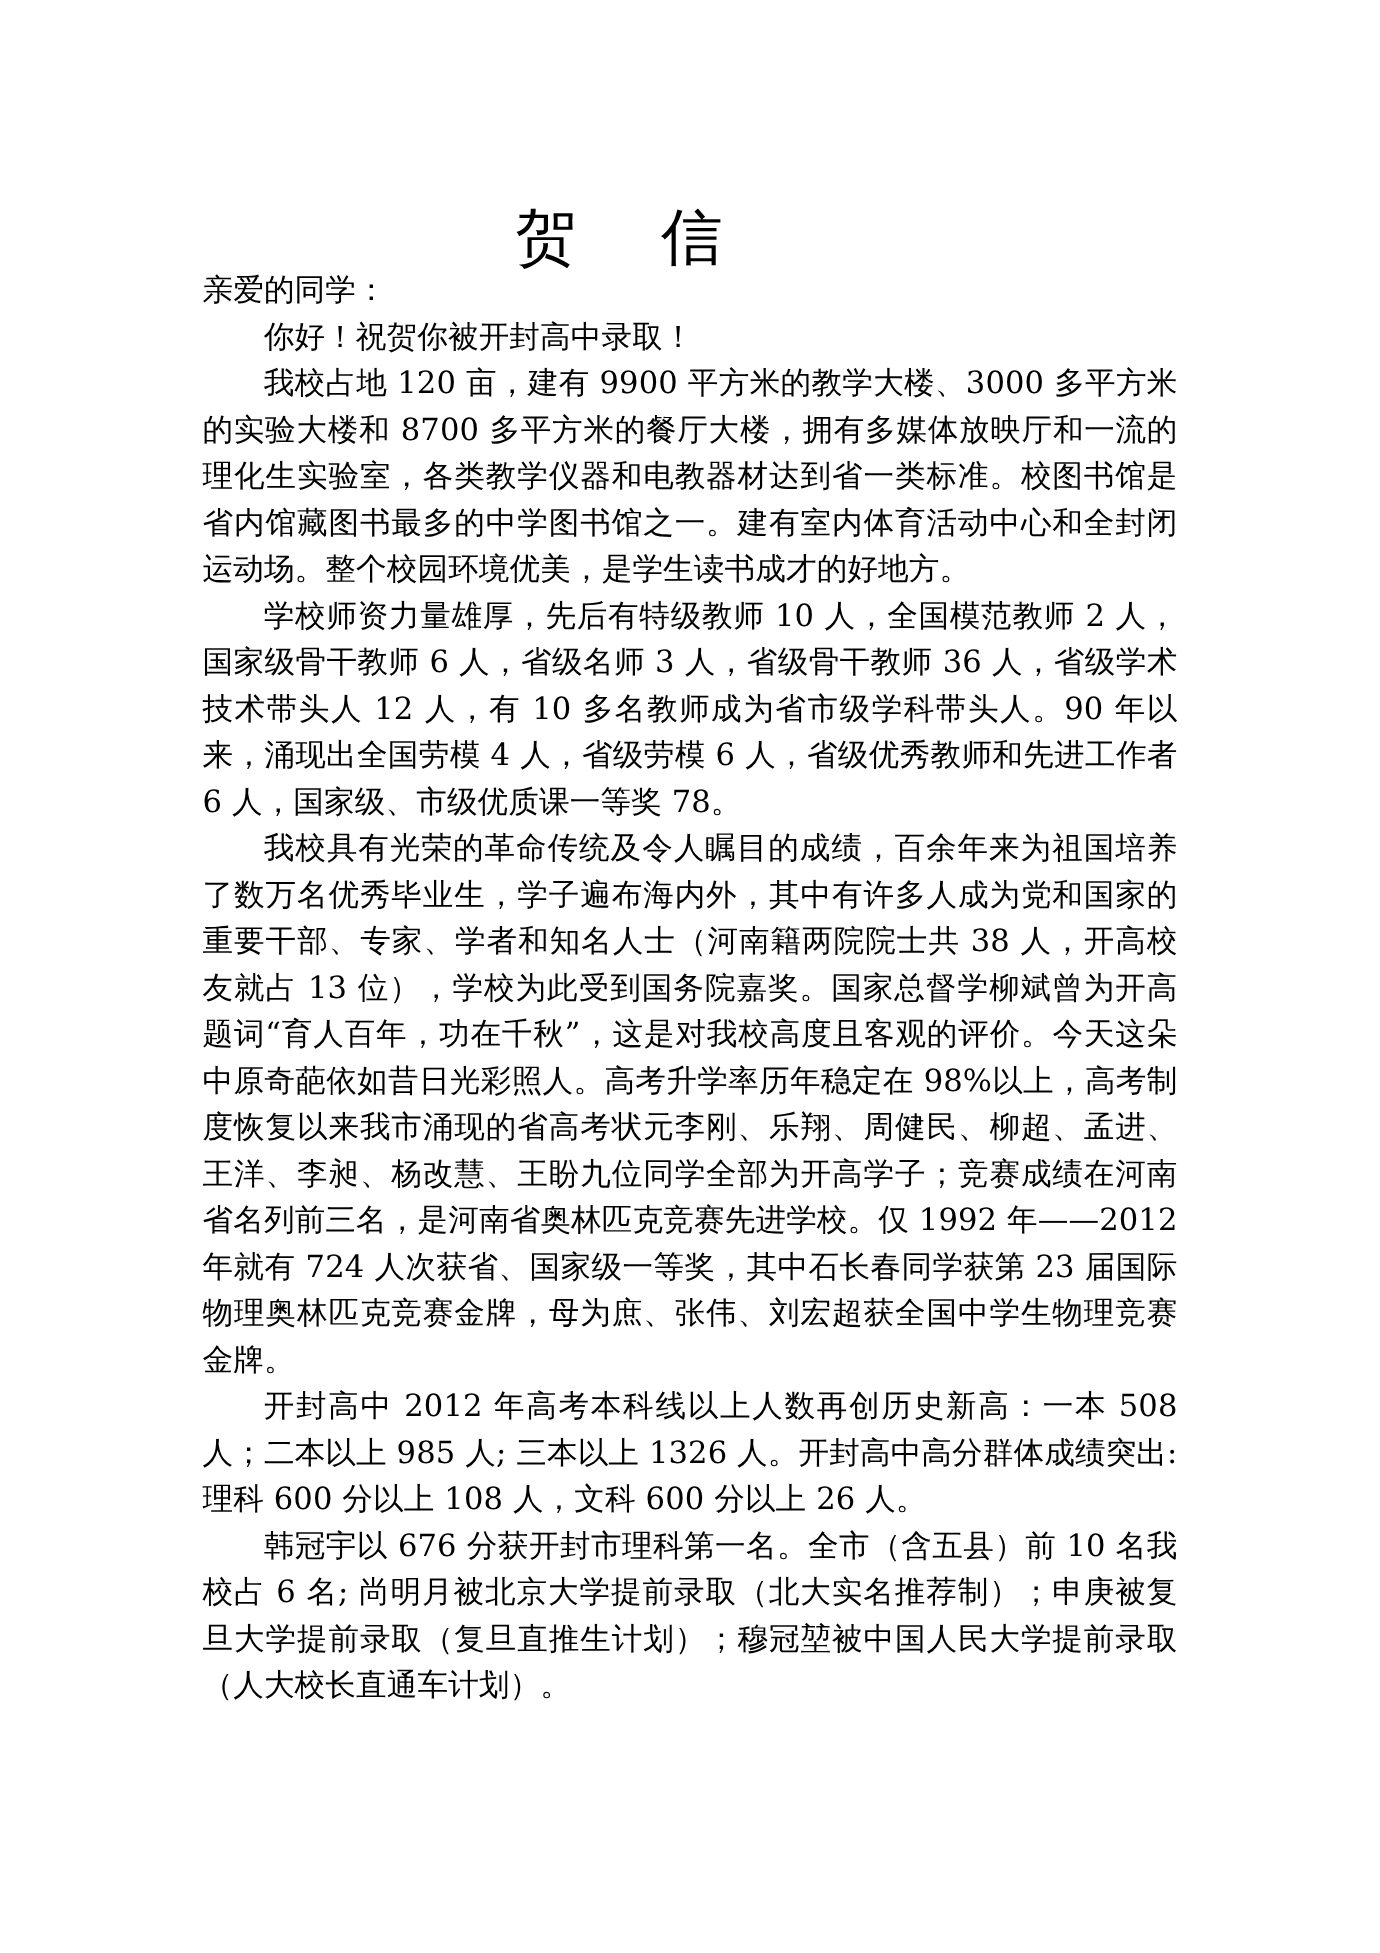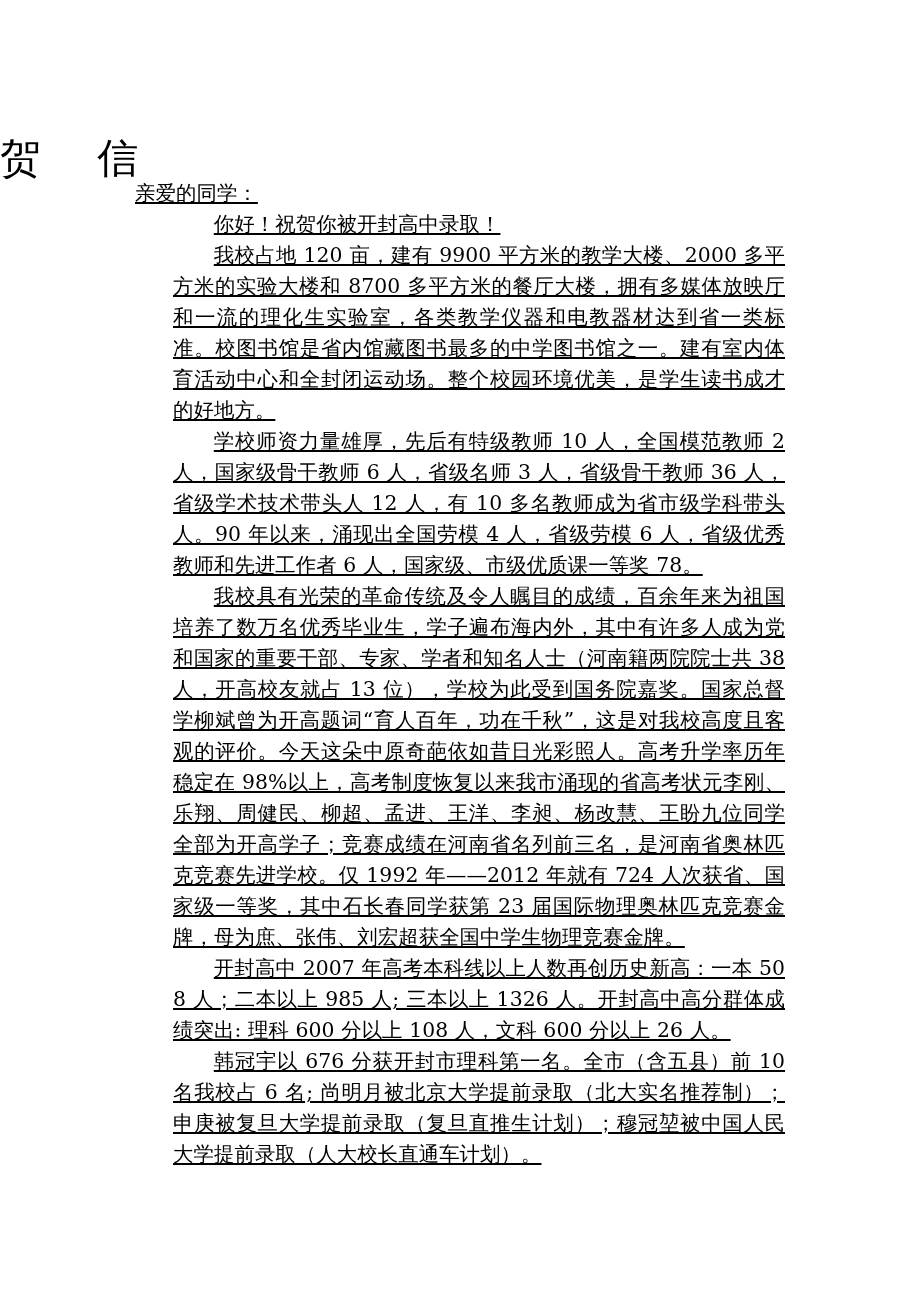--- a/index.html
+++ b/index.html
@@ -23,77 +23,77 @@
     height: 1302px;
     background: #ffffff;
     box-sizing: border-box;
   }
 
   .doc-title {
     position: absolute;
     left: 0;
     top: 108px;
     width: 754px;
+    text-align: center;
     font-family: "DejaVu Sans", "Liberation Sans", sans-serif;
     font-size: 41px;
     font-weight: 400;
     letter-spacing: 0.02em;
     line-height: 1.15;
     white-space: pre;
+    padding-left: 36px;
   }
 
   .body-block {
     position: absolute;
     left: 135px;
     top: 178px;
     width: 650px;
   }
 
   p.para {
     margin: 0;
     padding: 0;
     font-family: "DejaVu Serif", "Liberation Serif", serif;
     font-size: 20.4px;
     line-height: 31px;
     text-align: justify;
     text-justify: inter-character;
     text-align-last: left;
     word-break: break-all;
     letter-spacing: 0.004em;
-    text-decoration: underline;
   }
 
   p.salutation {
     text-indent: 0;
   }
 
   p.indent2 {
     text-indent: 2em;
-    margin-left: 38px;
   }
 </style>
 </head>
 <body>
 
 <div class="page">
 
   <h1 class="doc-title">贺    信</h1>
 
   <div class="body-block">
 
     <p class="para salutation">亲爱的同学：</p>
 
     <p class="para indent2">你好！祝贺你被开封高中录取！</p>
 
 
-    <p class="para indent2">我校占地 120 亩，建有 9900 平方米的教学大楼、2000 多平方米的实验大楼和 8700 多平方米的餐厅大楼，拥有多媒体放映厅和一流的理化生实验室，各类教学仪器和电教器材达到省一类标准。校图书馆是省内馆藏图书最多的中学图书馆之一。建有室内体育活动中心和全封闭运动场。整个校园环境优美，是学生读书成才的好地方。</p>
+    <p class="para indent2">我校占地 120 亩，建有 9900 平方米的教学大楼、3000 多平方米的实验大楼和 8700 多平方米的餐厅大楼，拥有多媒体放映厅和一流的理化生实验室，各类教学仪器和电教器材达到省一类标准。校图书馆是省内馆藏图书最多的中学图书馆之一。建有室内体育活动中心和全封闭运动场。整个校园环境优美，是学生读书成才的好地方。</p>
 
     <p class="para indent2">学校师资力量雄厚，先后有特级教师 10 人，全国模范教师 2 人，国家级骨干教师 6 人，省级名师 3 人，省级骨干教师 36 人，省级学术技术带头人 12 人，有 10 多名教师成为省市级学科带头人。90 年以来，涌现出全国劳模 4 人，省级劳模 6 人，省级优秀教师和先进工作者 6 人，国家级、市级优质课一等奖 78。</p>
 
     <p class="para indent2">我校具有光荣的革命传统及令人瞩目的成绩，百余年来为祖国培养了数万名优秀毕业生，学子遍布海内外，其中有许多人成为党和国家的重要干部、专家、学者和知名人士（河南籍两院院士共 38 人，开高校友就占 13 位），学校为此受到国务院嘉奖。国家总督学柳斌曾为开高题词“育人百年，功在千秋”，这是对我校高度且客观的评价。今天这朵中原奇葩依如昔日光彩照人。高考升学率历年稳定在 98%以上，高考制度恢复以来我市涌现的省高考状元李刚、乐翔、周健民、柳超、孟进、王洋、李昶、杨改慧、王盼九位同学全部为开高学子；竞赛成绩在河南省名列前三名，是河南省奥林匹克竞赛先进学校。仅 1992 年——2012 年就有 724 人次获省、国家级一等奖，其中石长春同学获第 23 届国际物理奥林匹克竞赛金牌，母为庶、张伟、刘宏超获全国中学生物理竞赛金牌。</p>
 
-    <p class="para indent2">开封高中 2007 年高考本科线以上人数再创历史新高：一本 508 人；二本以上 985 人; 三本以上 1326 人。开封高中高分群体成绩突出: 理科 600 分以上 108 人，文科 600 分以上 26 人。</p>
+    <p class="para indent2">开封高中 2012 年高考本科线以上人数再创历史新高：一本 508 人；二本以上 985 人; 三本以上 1326 人。开封高中高分群体成绩突出: 理科 600 分以上 108 人，文科 600 分以上 26 人。</p>
 
     <p class="para indent2">韩冠宇以 676 分获开封市理科第一名。全市（含五县）前 10 名我校占 6 名; 尚明月被北京大学提前录取（北大实名推荐制）；申庚被复旦大学提前录取（复旦直推生计划）；穆冠堃被中国人民大学提前录取（人大校长直通车计划）。</p>
 
   </div>
 
 </div>
 
 </body></html>

